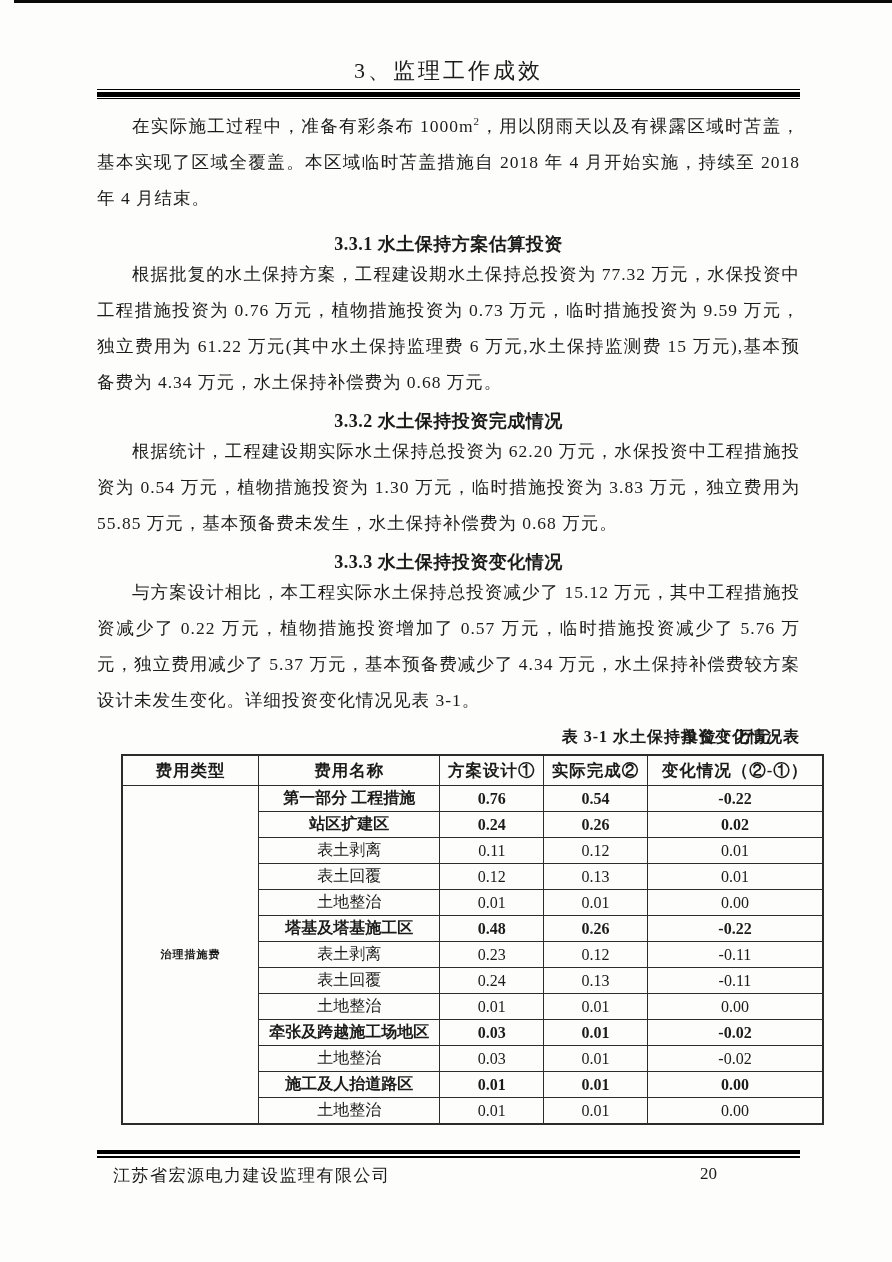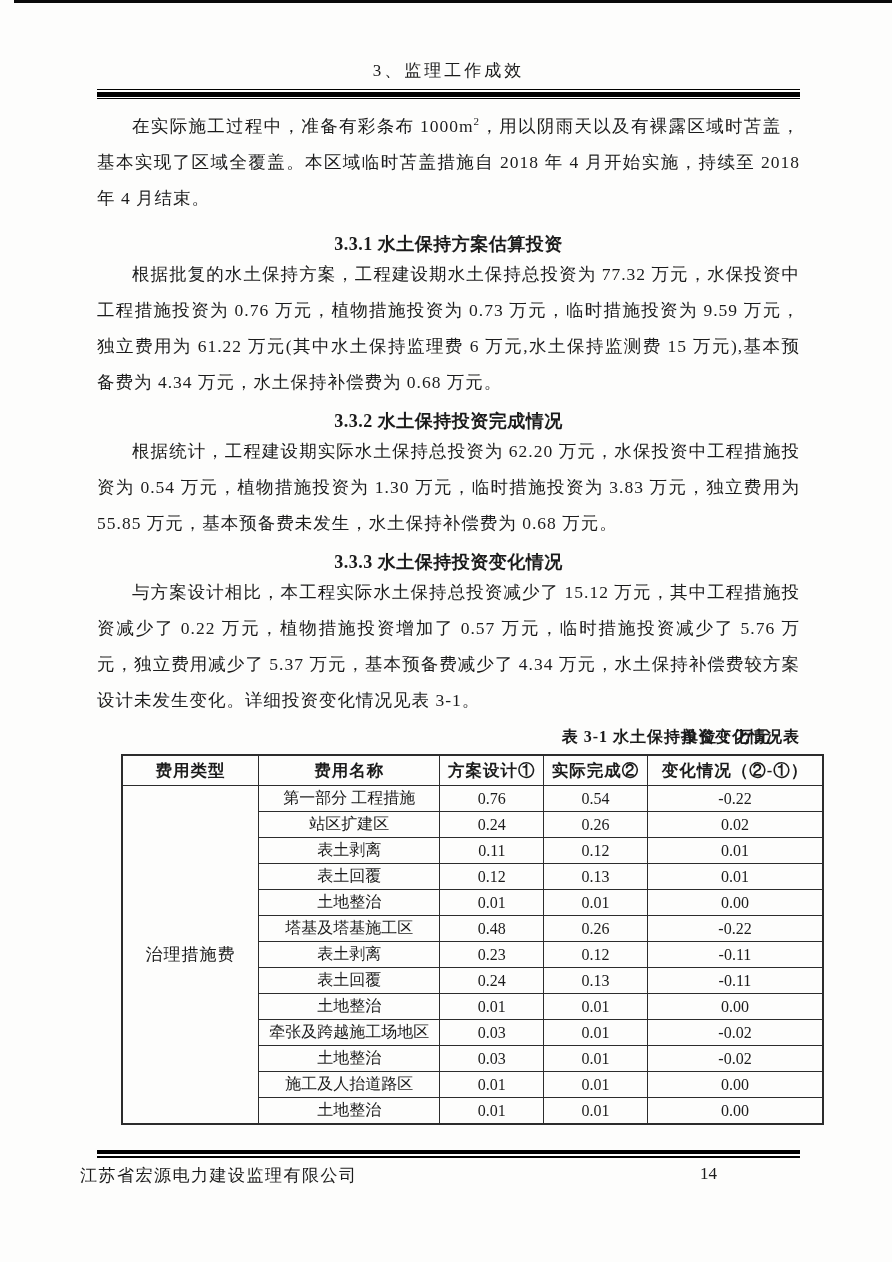--- a/index.html
+++ b/index.html
@@ -9,21 +9,21 @@
     background:#fdfdfc;
     color:#1b1b1b;
     font-family:"Liberation Serif","DejaVu Serif",serif;
     overflow:hidden;
   }
   .top-edge{position:absolute;top:0;left:14px;width:878px;height:3px;background:#0a0a0a;}
   .content{position:absolute;left:97px;top:0;width:703px;}
   .running-head{
     margin-top:57px;
     text-align:center;
-    font-size:17px;
+    font-size:22px;
     letter-spacing:3px;
     line-height:27px;
   }
   .rule-head{margin-top:5px;}
   .rule-head .thin{height:1px;background:#000;}
   .rule-head .gap2{height:2px;}
   .rule-head .gap1{height:1px;}
   .rule-head .thick{height:5px;background:#000;}
   p.body{
     margin:0;
@@ -70,29 +70,29 @@
   }
   table.inv th, table.inv td{
     border:1px solid #2c2c2c;
     text-align:center;
     vertical-align:middle;
     padding:0 2px;
   }
   table.inv th{height:29px;font-size:16.5px;letter-spacing:1px;}
   table.inv td{height:25px;font-weight:normal;}
   table.inv{border:2px solid #2c2c2c;margin-left:24px;}
-  tr.bold-row td{font-weight:normal;}
-  td.group{font-weight:bold;font-size:17px;letter-spacing:1px;}
+  tr.bold-row td{font-weight:bold;}
+  td.group{font-weight:bold;font-size:11px;letter-spacing:1px;}
   .num{font-family:"Liberation Serif","DejaVu Serif",serif;}
   .footer-rule{position:absolute;left:97px;top:1150px;width:703px;}
   .footer-rule .thick{height:4px;background:#000;}
   .footer-rule .gap{height:2px;}
   .footer-rule .thin{height:2px;background:#000;}
   .footer-company{
-    position:absolute;left:80px;top:1164px;
+    position:absolute;left:113px;top:1164px;
     font-size:17px;letter-spacing:1.5px;
   }
   .footer-page{
     position:absolute;left:700px;top:1164px;
     font-size:17px;
   }
 </style>
 </head>
 <body>
 
@@ -228,14 +228,14 @@
       </tbody>
     </table>
   </div>
 
   <div class="footer-rule">
     <div class="thick"></div>
       <div class="gap"></div>
       <div class="thin"></div>
   </div>
   <div class="footer-company">江苏省宏源电力建设监理有限公司</div>
-  <div class="footer-page">14</div>
+  <div class="footer-page">20</div>
 </div>
 
 </body></html>

